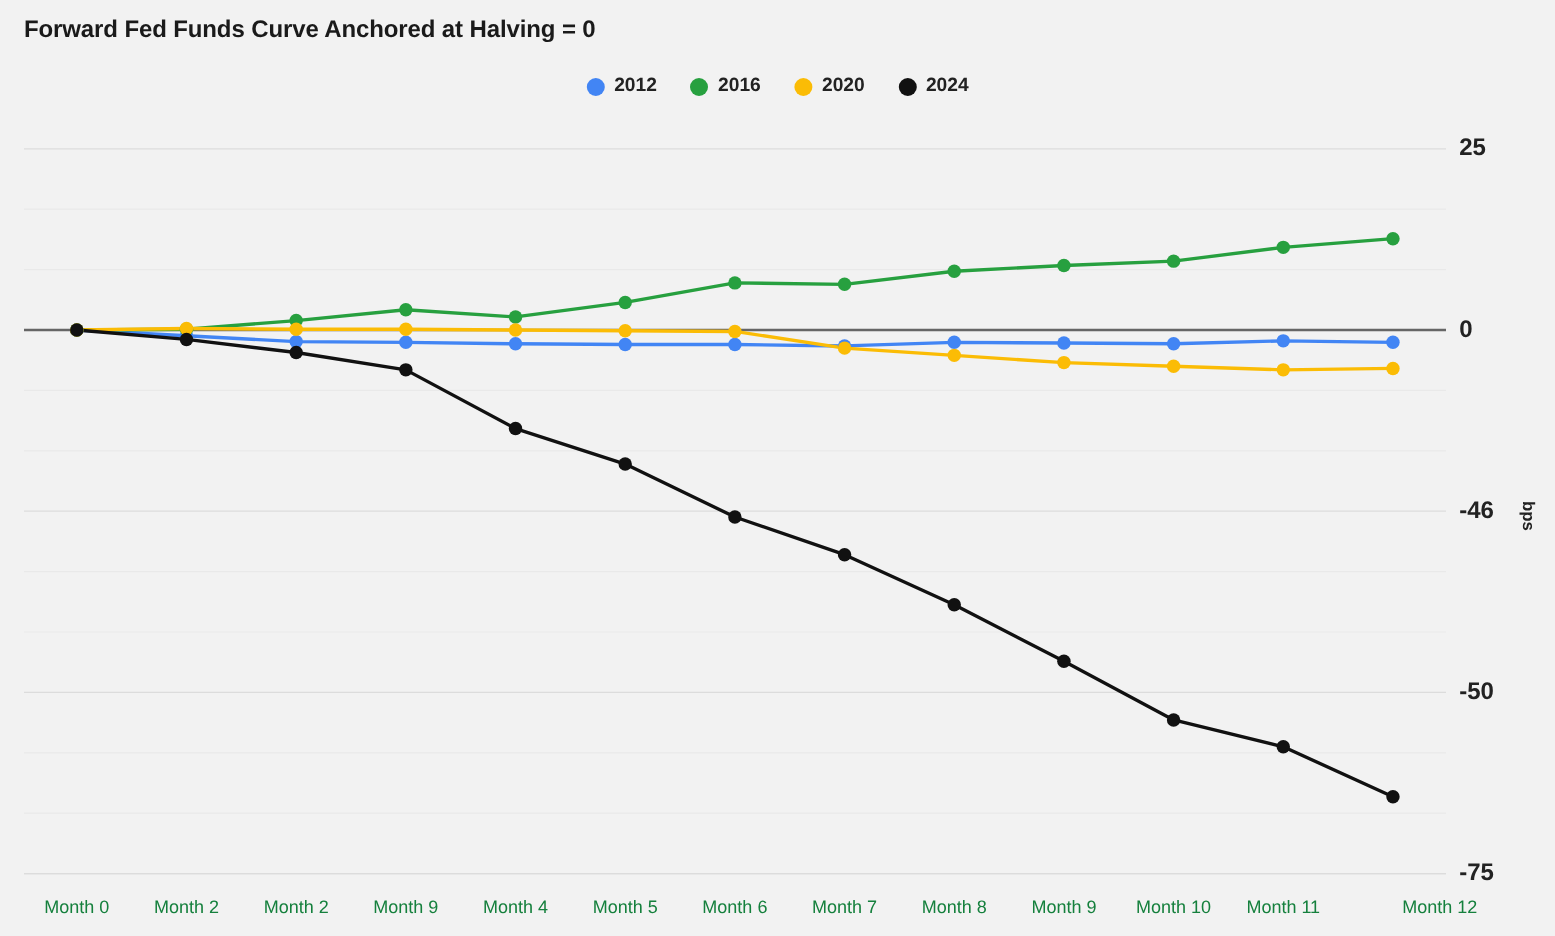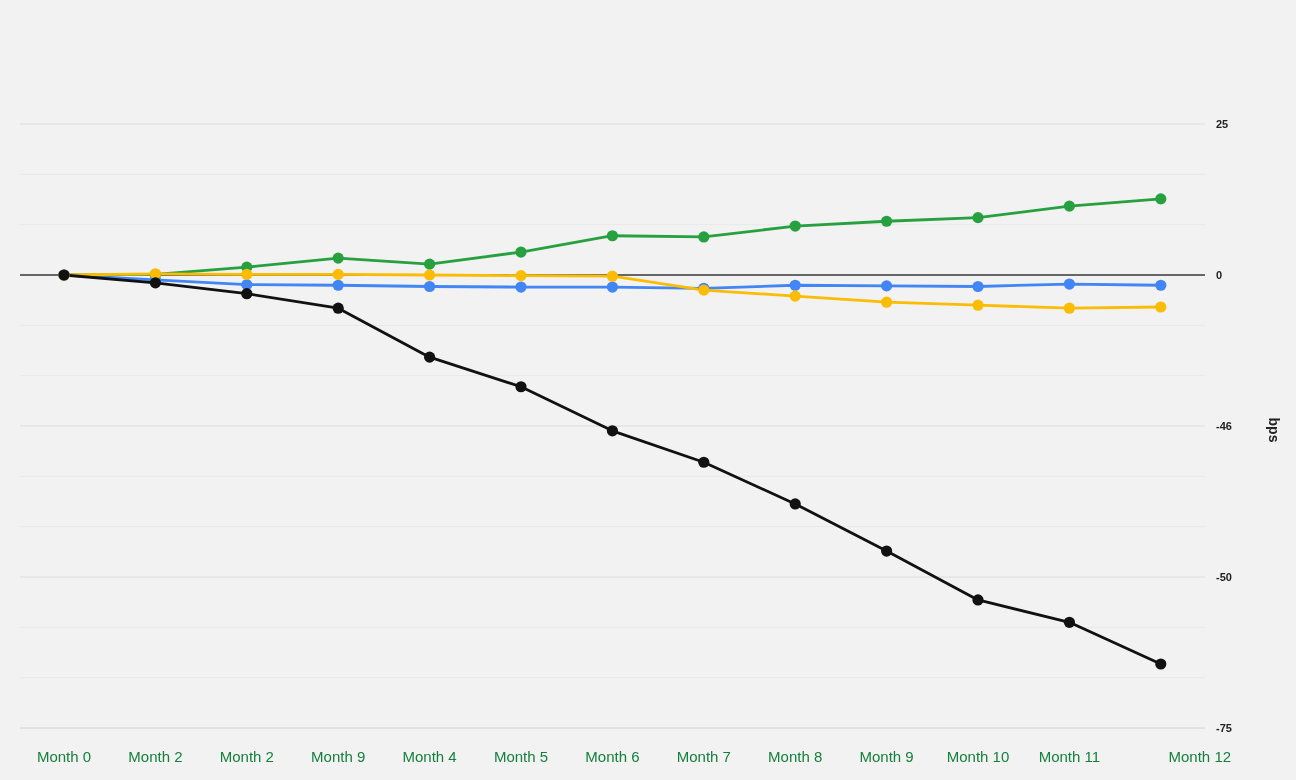--- a/index.html
+++ b/index.html
@@ -75,21 +75,21 @@
   }
   #plot-svg {
     position: absolute;
     left: 0;
     top: 0;
   }
 
   
   .y-tick-label {
     position: absolute;
-    font-size: 11px;
+    font-size: 20px;
     font-weight: bold;
     color: #222;
     left: 1216px;
     transform: translateY(-50%);
     white-space: nowrap;
   }
   #y-axis-title {
     position: absolute;
     left: 1262px;
     top: 430px;
@@ -109,21 +109,40 @@
     color: #15803d;
     transform: translateX(-50%);
     white-space: nowrap;
   }
 </style>
 </head>
 <body>
 
 <div id="chart-root">
 
-
+  <div id="chart-title">Forward Fed Funds Curve Anchored at Halving = 0</div>
+
+  <div id="legend">
+      <div class="legend-item">
+        <span class="legend-swatch" style="background: rgb(66, 133, 244);"></span>
+        <span class="legend-label">2012</span>
+      </div>
+      <div class="legend-item">
+        <span class="legend-swatch" style="background: rgb(39, 160, 63);"></span>
+        <span class="legend-label">2016</span>
+      </div>
+      <div class="legend-item">
+        <span class="legend-swatch" style="background: rgb(251, 188, 5);"></span>
+        <span class="legend-label">2020</span>
+      </div>
+      <div class="legend-item">
+        <span class="legend-swatch" style="background: rgb(17, 17, 17);"></span>
+        <span class="legend-label">2024</span>
+      </div>
+    </div>
 
   <div id="plot-area">
     <svg id="plot-svg" width="1296" height="780">
         <line x1="20" y1="124" x2="1205" y2="124" stroke="#dcdcdc" stroke-width="1"></line>
         <line x1="20" y1="174.33333333333334" x2="1205" y2="174.33333333333334" stroke="#e9e9e9" stroke-width="1"></line>
         <line x1="20" y1="224.66666666666669" x2="1205" y2="224.66666666666669" stroke="#e9e9e9" stroke-width="1"></line>
         <line x1="20" y1="325.33333333333337" x2="1205" y2="325.33333333333337" stroke="#e9e9e9" stroke-width="1"></line>
         <line x1="20" y1="375.6666666666667" x2="1205" y2="375.6666666666667" stroke="#e9e9e9" stroke-width="1"></line>
         <line x1="20" y1="426.00000000000006" x2="1205" y2="426.00000000000006" stroke="#dcdcdc" stroke-width="1"></line>
         <line x1="20" y1="476.33333333333337" x2="1205" y2="476.33333333333337" stroke="#e9e9e9" stroke-width="1"></line>

